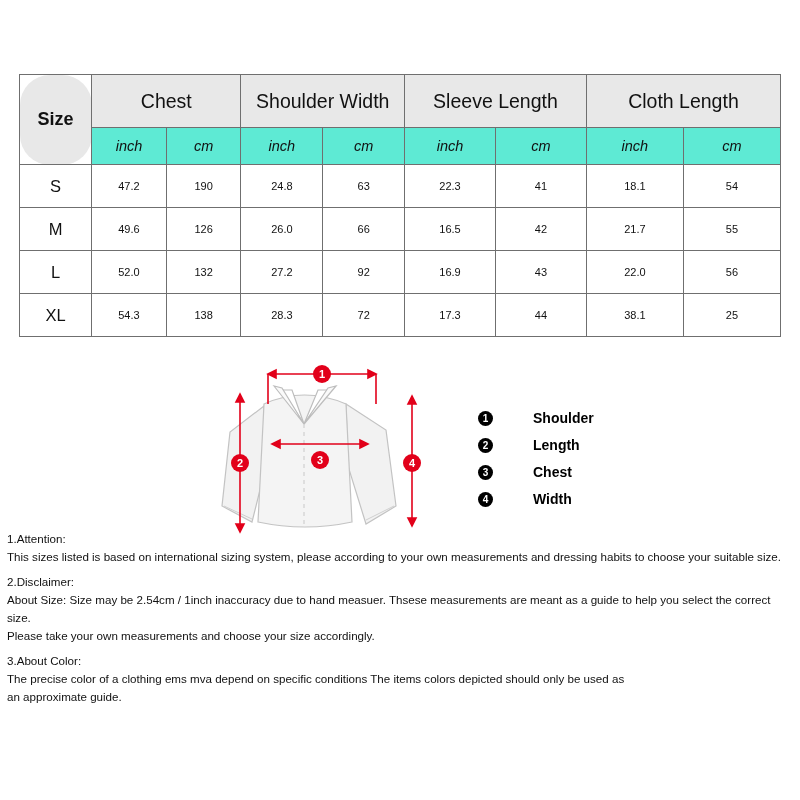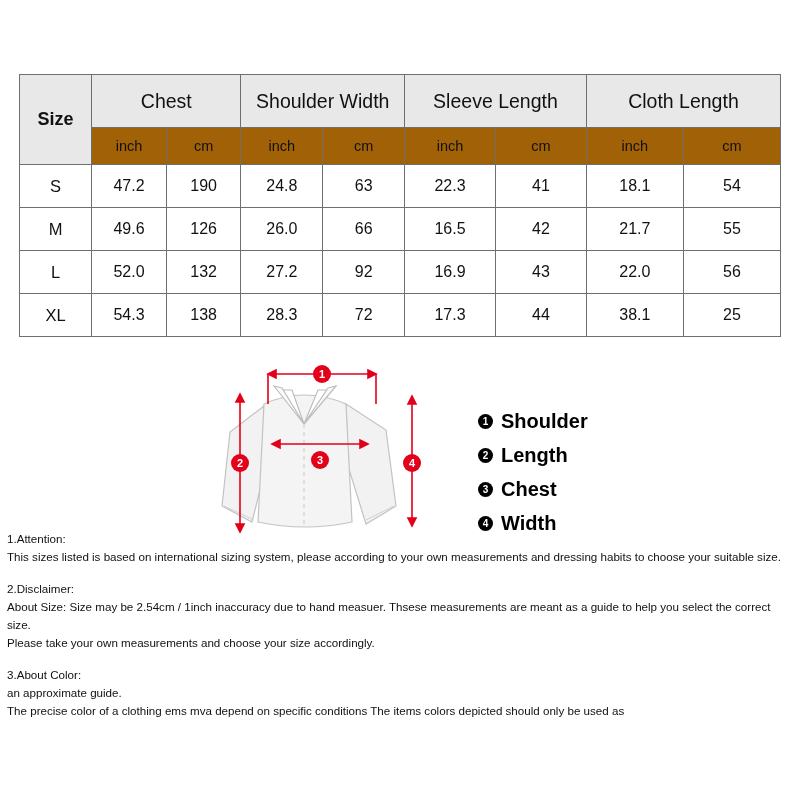--- a/index.html
+++ b/index.html
@@ -37,29 +37,31 @@
   }
   .hdr-main td {
     height: 52px;
     background: #e8e8e8;
     font-size: 19.5px;
     font-weight: bold;
   }
   .hdr-main td.size-cell {
     font-size: 18px;
     font-weight: bold;
+    border-radius: 30px;
   }
   .hdr-unit td {
     height: 36px;
-    background: #a16207;
+    background: #5eead4;
     font-size: 14.5px;
+    font-style: italic;
   }
   tbody tr td {
     height: 42px;
-    font-size: 16px;
+    font-size: 11px;
     background: #ffffff;
   }
   tbody tr td.size-label {
     font-size: 16.5px;
   }
 
   
   .diagram {
     position: absolute;
     left: 200px;
@@ -85,37 +87,38 @@
     background: #000000;
     color: #ffffff;
     font-size: 10px;
     line-height: 15px;
     text-align: center;
     margin-right: 8px;
     flex: 0 0 auto;
     font-weight: bold;
   }
   .legend-label {
-    font-size: 20px;
+    font-size: 14px;
     font-weight: bold;
     color: #000;
+    margin-left: 32px;
   }
 
   
   .notes {
     position: absolute;
     left: 7px;
     top: 530px;
     width: 780px;
     font-size: 11.6px;
     line-height: 1.55;
     color: #111;
   }
   .notes .title {
-    margin-top: 14px;
+    margin-top: 7px;
   }
   .notes p {
     margin: 0;
   }
   .notes .blk {
     margin-bottom: 2px;
   }
 </style>
 </head>
 <body>
@@ -276,16 +279,16 @@
     <p>1.Attention:</p>
     <p>This sizes listed is based on international sizing system, please according to your own measurements and dressing habits to choose your suitable size.</p>
   </div>
   <div class="blk title">
     <p>2.Disclaimer:</p>
     <p>About Size: Size may be 2.54cm / 1inch inaccuracy due to hand measuer. Thsese measurements are meant as a guide to help you select the correct size.</p>
     <p>Please take your own measurements and choose your size accordingly.</p>
   </div>
   <div class="blk title">
     <p>3.About Color:</p>
+    <p>The precise color of a clothing ems mva depend on specific conditions The items colors depicted should only be used as</p>
     <p>an approximate guide.</p>
-    <p>The precise color of a clothing ems mva depend on specific conditions The items colors depicted should only be used as</p>
   </div>
 </div>
 
 </body></html>

